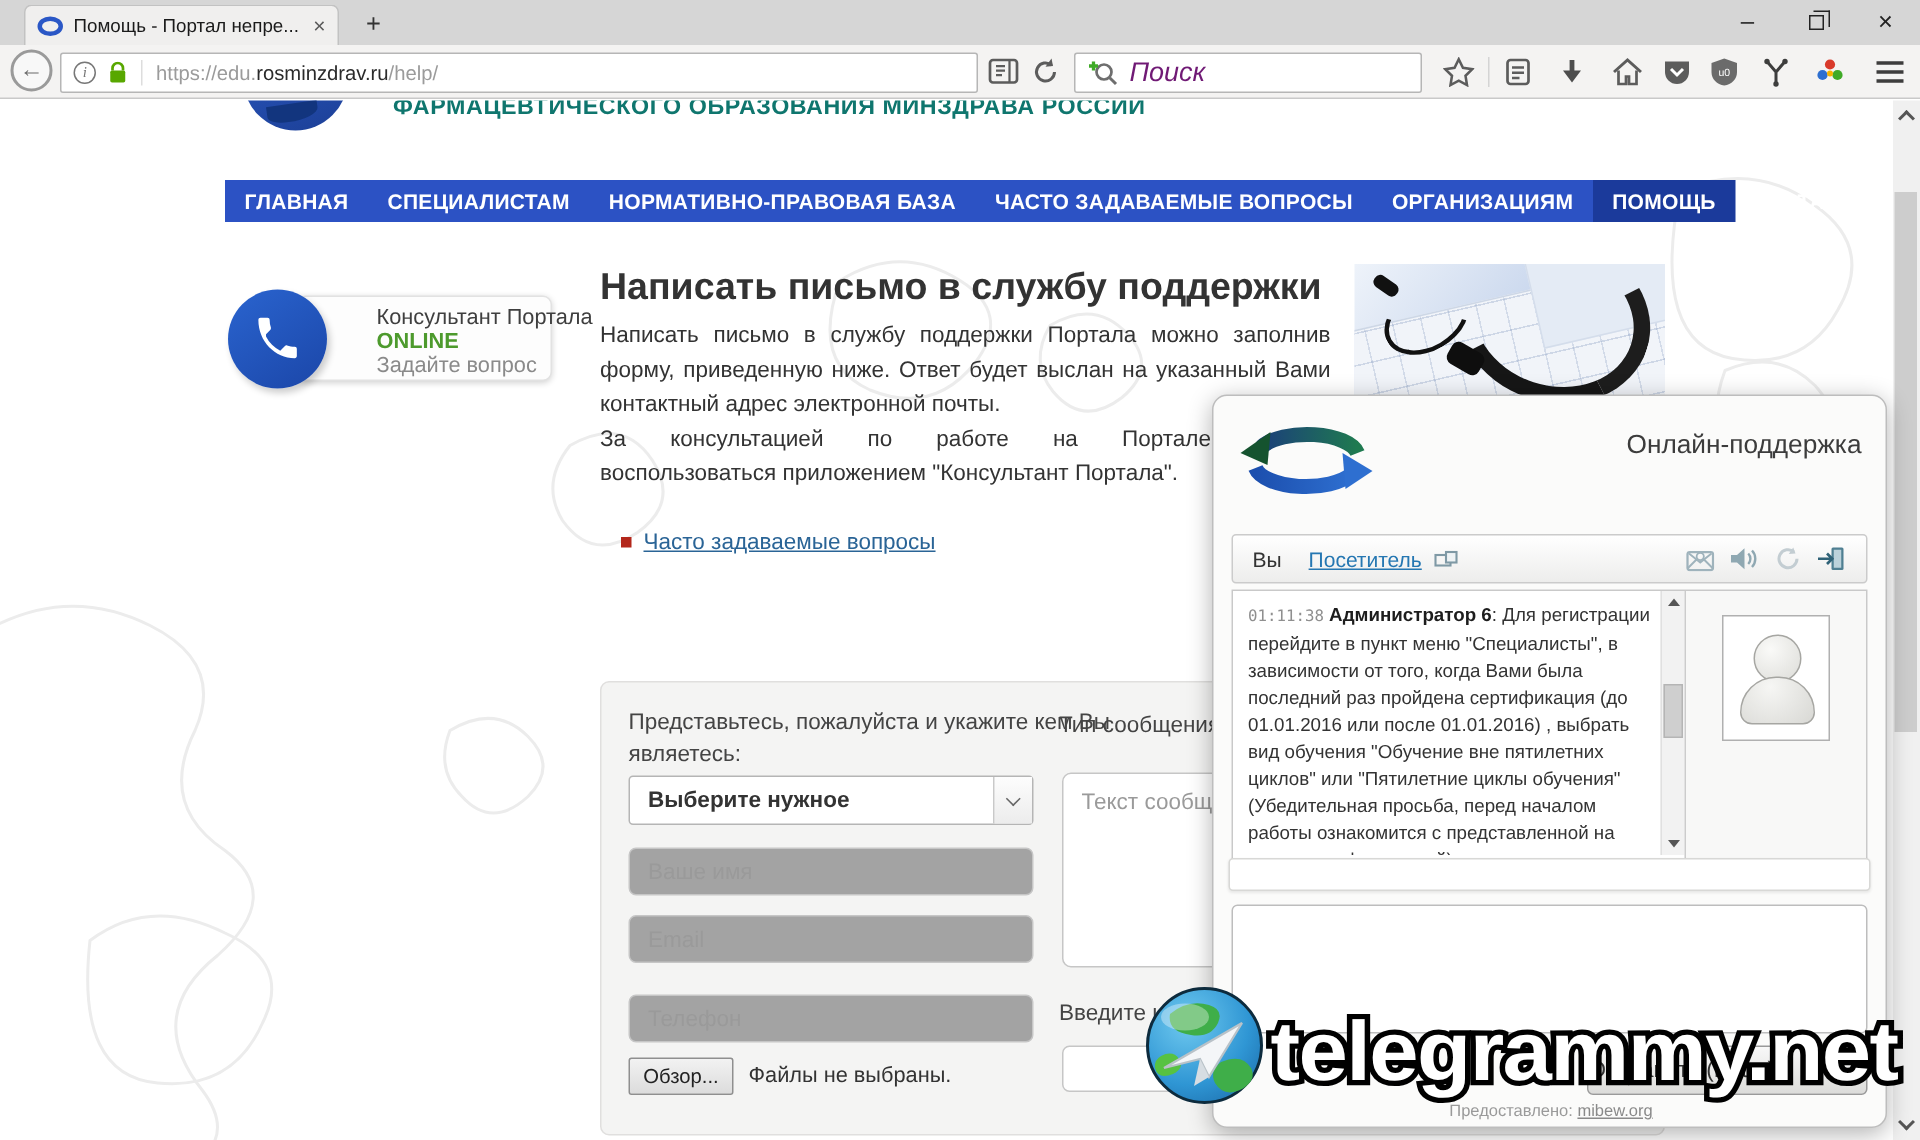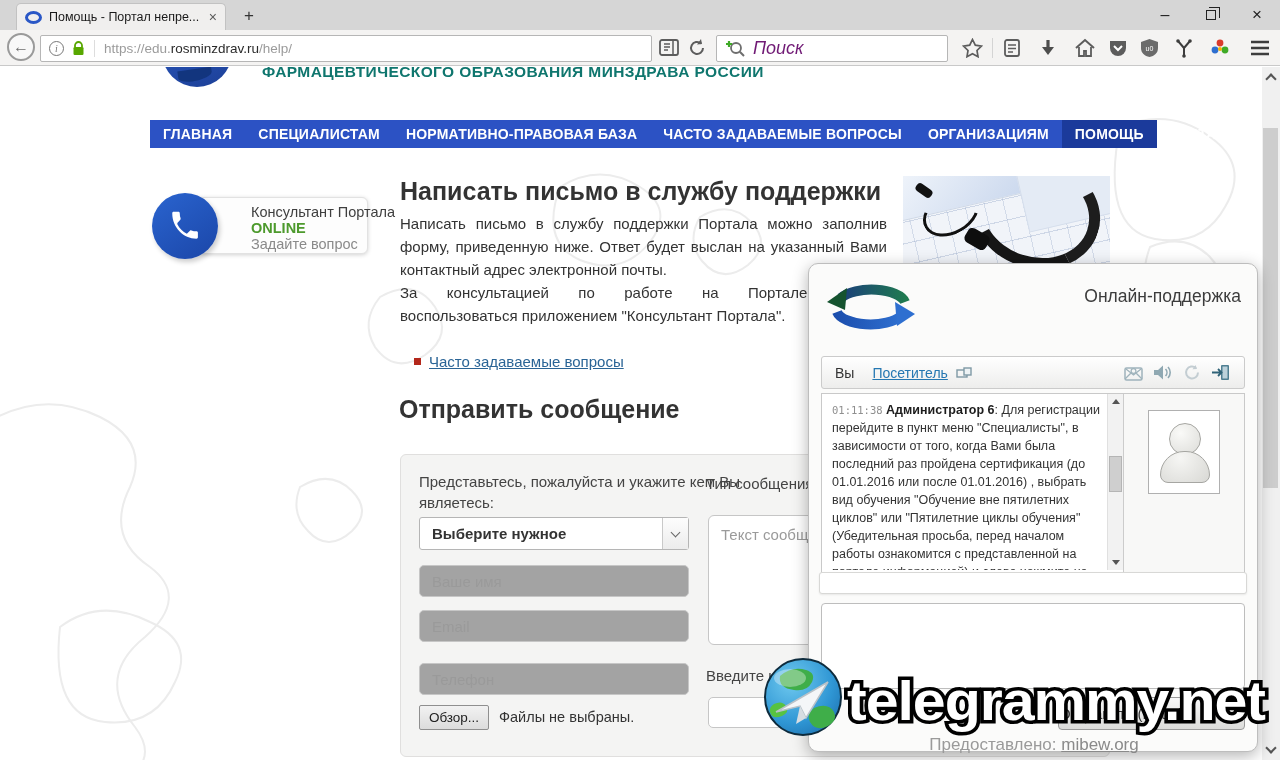--- a/index.html
+++ b/index.html
@@ -105,21 +105,21 @@
   .ms-up { top:5px; border-bottom:5px solid #555; }
   .ms-down { bottom:5px; border-top:5px solid #555; }
   .ms-thumb { position:absolute; left:1px; top:62px; width:13px; height:36px; background:#cfcfcf; border:1px solid #b5b5b5; }
   .avacol { width:121px; height:100%; background:#f8f8f7; border-left:1px solid #cccccc; position:relative; }
   .avabox { position:absolute; left:24px; top:16px; width:72px; height:84px; background:#fff; border:1px solid #b0b0b0; }
   .person-head { position:absolute; left:20px; top:12px; width:32px; height:32px; border-radius:50%; background:radial-gradient(circle at 35% 30%,#fafaf8,#dcdcd8); border:1px solid #a6a6a2; }
   .person-body { position:absolute; left:11px; top:40px; width:50px; height:32px; border-radius:24px 24px 8px 8px; background:radial-gradient(circle at 40% 20%,#f6f6f4,#d8d8d4); border:1px solid #a6a6a2; }
   .chat-status { position:absolute; left:10px; top:308px; width:428px; height:22px; background:#fff; border:1px solid #d8d8d6; border-radius:3px; box-shadow:0 1px 2px rgba(0,0,0,.08); }
   .chat-input { position:absolute; left:12px; top:339px; width:424px; height:86px; background:#fff; border:1px solid #bdbdbd; border-radius:4px; }
   .sendbtn { position:absolute; left:249px; top:433px; width:187px; height:33px; background:linear-gradient(#f8f8f8,#dcdcda); border:1px solid #9a9a9a; border-radius:4px; font-size:15px; color:#333; text-align:left; line-height:31px; }
-  .chat-footer { position:absolute; left:0; top:471px; width:450px; text-align:center; font-size:17px; color:#9a9a9a; }
+  .chat-footer { position:absolute; left:0; top:471px; width:450px; text-align:center; font-size:11px; color:#9a9a9a; }
   .chat-footer a { color:#8a8a8a; text-decoration:underline; }
 
   
   .watermark { position:absolute; left:762px; top:656px; width:512px; height:92px; z-index:10; }
   .wm-text { position:absolute; left:80px; top:4px; }
 
   input, textarea { outline:none; }
 </style>
 </head>
 <body>
@@ -280,21 +280,20 @@
     <h1 class="content-h1">Написать письмо в службу поддержки</h1>
     <p class="para1">Написать письмо в службу поддержки Портала можно заполнив форму, приведенную ниже. Ответ будет выслан на указанный Вами контактный адрес электронной почты.</p>
     <div class="para2">
       <div class="jline">За консультацией по работе на Портале предла</div>
       <div>воспользоваться приложением "Консультант Портала".</div>
     </div>
     <div class="faqrow">
       <span class="bullet"></span>
       <a class="faqlink" href="#">Часто задаваемые вопросы</a>
     </div>
-    <h2 class="content-h2">Отправить сообщение</h2>
 
     <div class="formpanel">
       <div class="flabel" style="left:18px; top:16px; width:350px;">Представьтесь, пожалуйста и укажите кем Вы являетесь:</div>
       <div class="fselect">
         <span class="fselect-text">Выберите нужное</span>
         <span class="fselect-btn">
             <span class="chev"></span>
           </span>
       </div>
       <input class="finput" style="top: 110px;" placeholder="Ваше имя">

